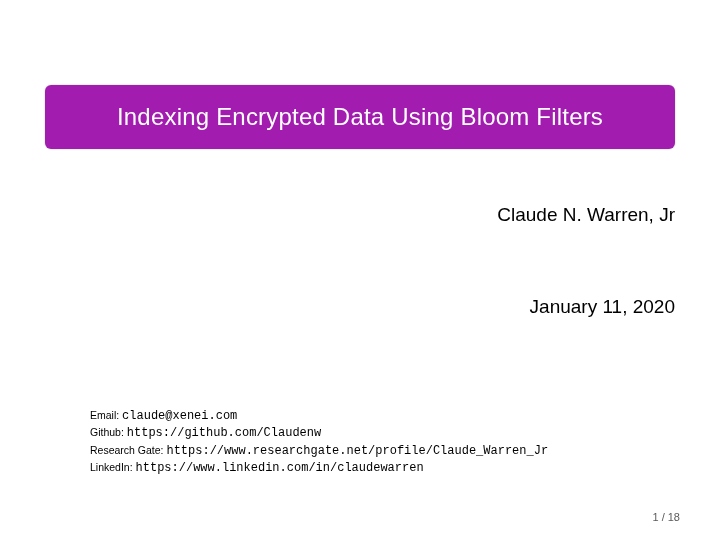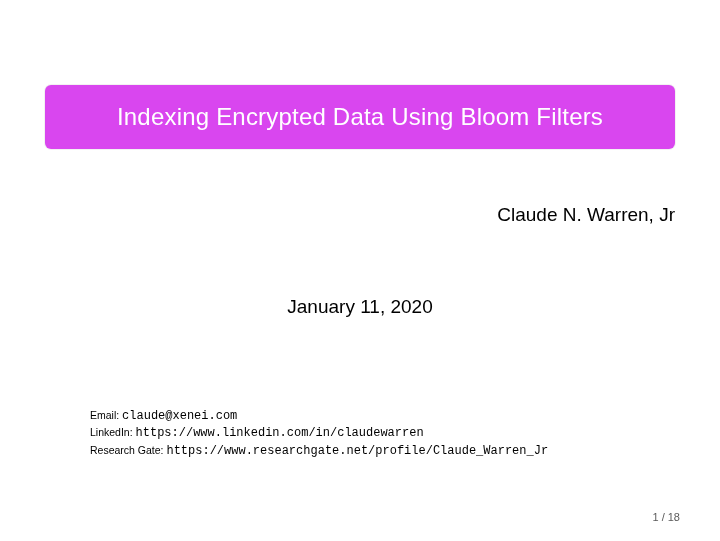--- a/index.html
+++ b/index.html
@@ -11,41 +11,41 @@
     position: relative;
     overflow: hidden;
   }
   .slide {
     width: 720px;
     height: 541px;
     padding: 60px 45px 0 45px;
     position: relative;
   }
   .title-box {
-    background: #d946ef;
+    background: #a21caf;
     border-radius: 6px;
     padding: 18px 20px;
     text-align: center;
     box-shadow: 0 0 0 1px rgba(0,0,0,0.05);
     margin: 25px 0 55px 0;
   }
   .title-text {
     color: #ffffff;
     font-size: 24px;
     font-weight: 400;
     letter-spacing: 0.2px;
   }
   .author {
     text-align: right;
     font-size: 19px;
     color: #000;
     margin-bottom: 70px;
   }
   .date {
-    text-align: center;
+    text-align: right;
     font-size: 19px;
     color: #000;
     margin-bottom: 90px;
   }
   .contacts {
     font-size: 10.5px;
     line-height: 1.45;
     color: #000;
   }
   .contacts .row { white-space: nowrap; }
@@ -70,22 +70,25 @@
 
   <div class="author">Claude N. Warren, Jr</div>
 
   <div class="date">January 11, 2020</div>
 
   <div class="contacts">
     <div class="row">
       <span class="label">Email: </span><span class="mono">claude@xenei.com</span>
     </div>
     <div class="row">
-      <span class="label">LinkedIn: </span><span class="mono">https://www.linkedin.com/in/claudewarren</span>
+      <span class="label">Github: </span><span class="mono">https://github.com/Claudenw</span>
     </div>
     <div class="row">
       <span class="label">Research Gate: </span><span class="mono">https://www.researchgate.net/profile/Claude_Warren_Jr</span>
+    </div>
+    <div class="row">
+      <span class="label">LinkedIn: </span><span class="mono">https://www.linkedin.com/in/claudewarren</span>
     </div>
   </div>
 
   <div class="pagecount">1 / 18</div>
 
 </div>
 
 </body></html>

